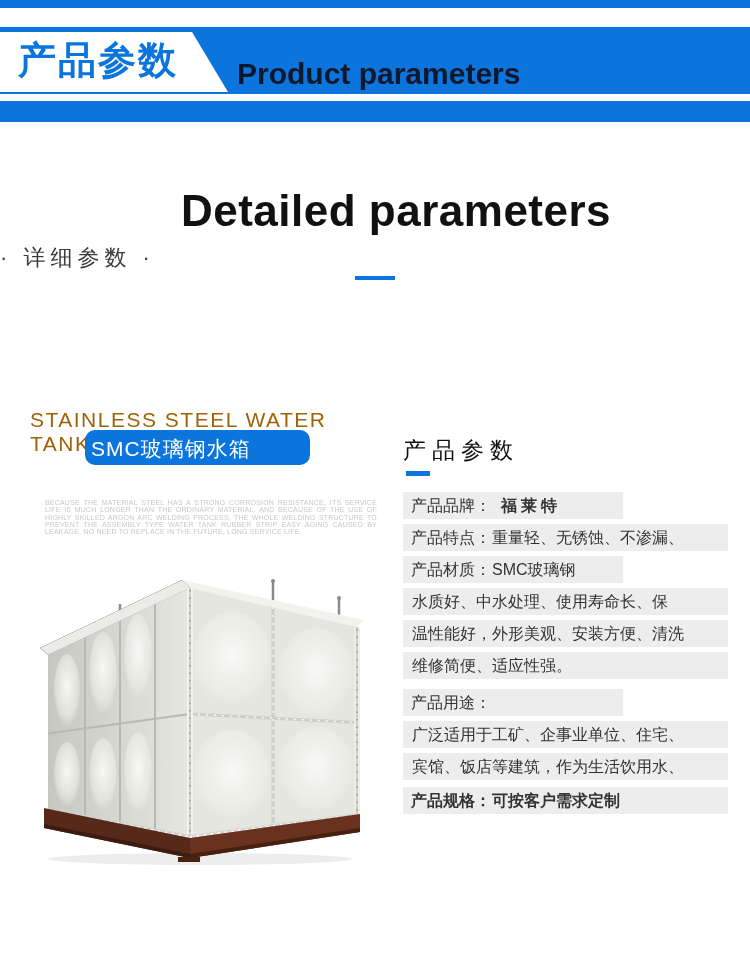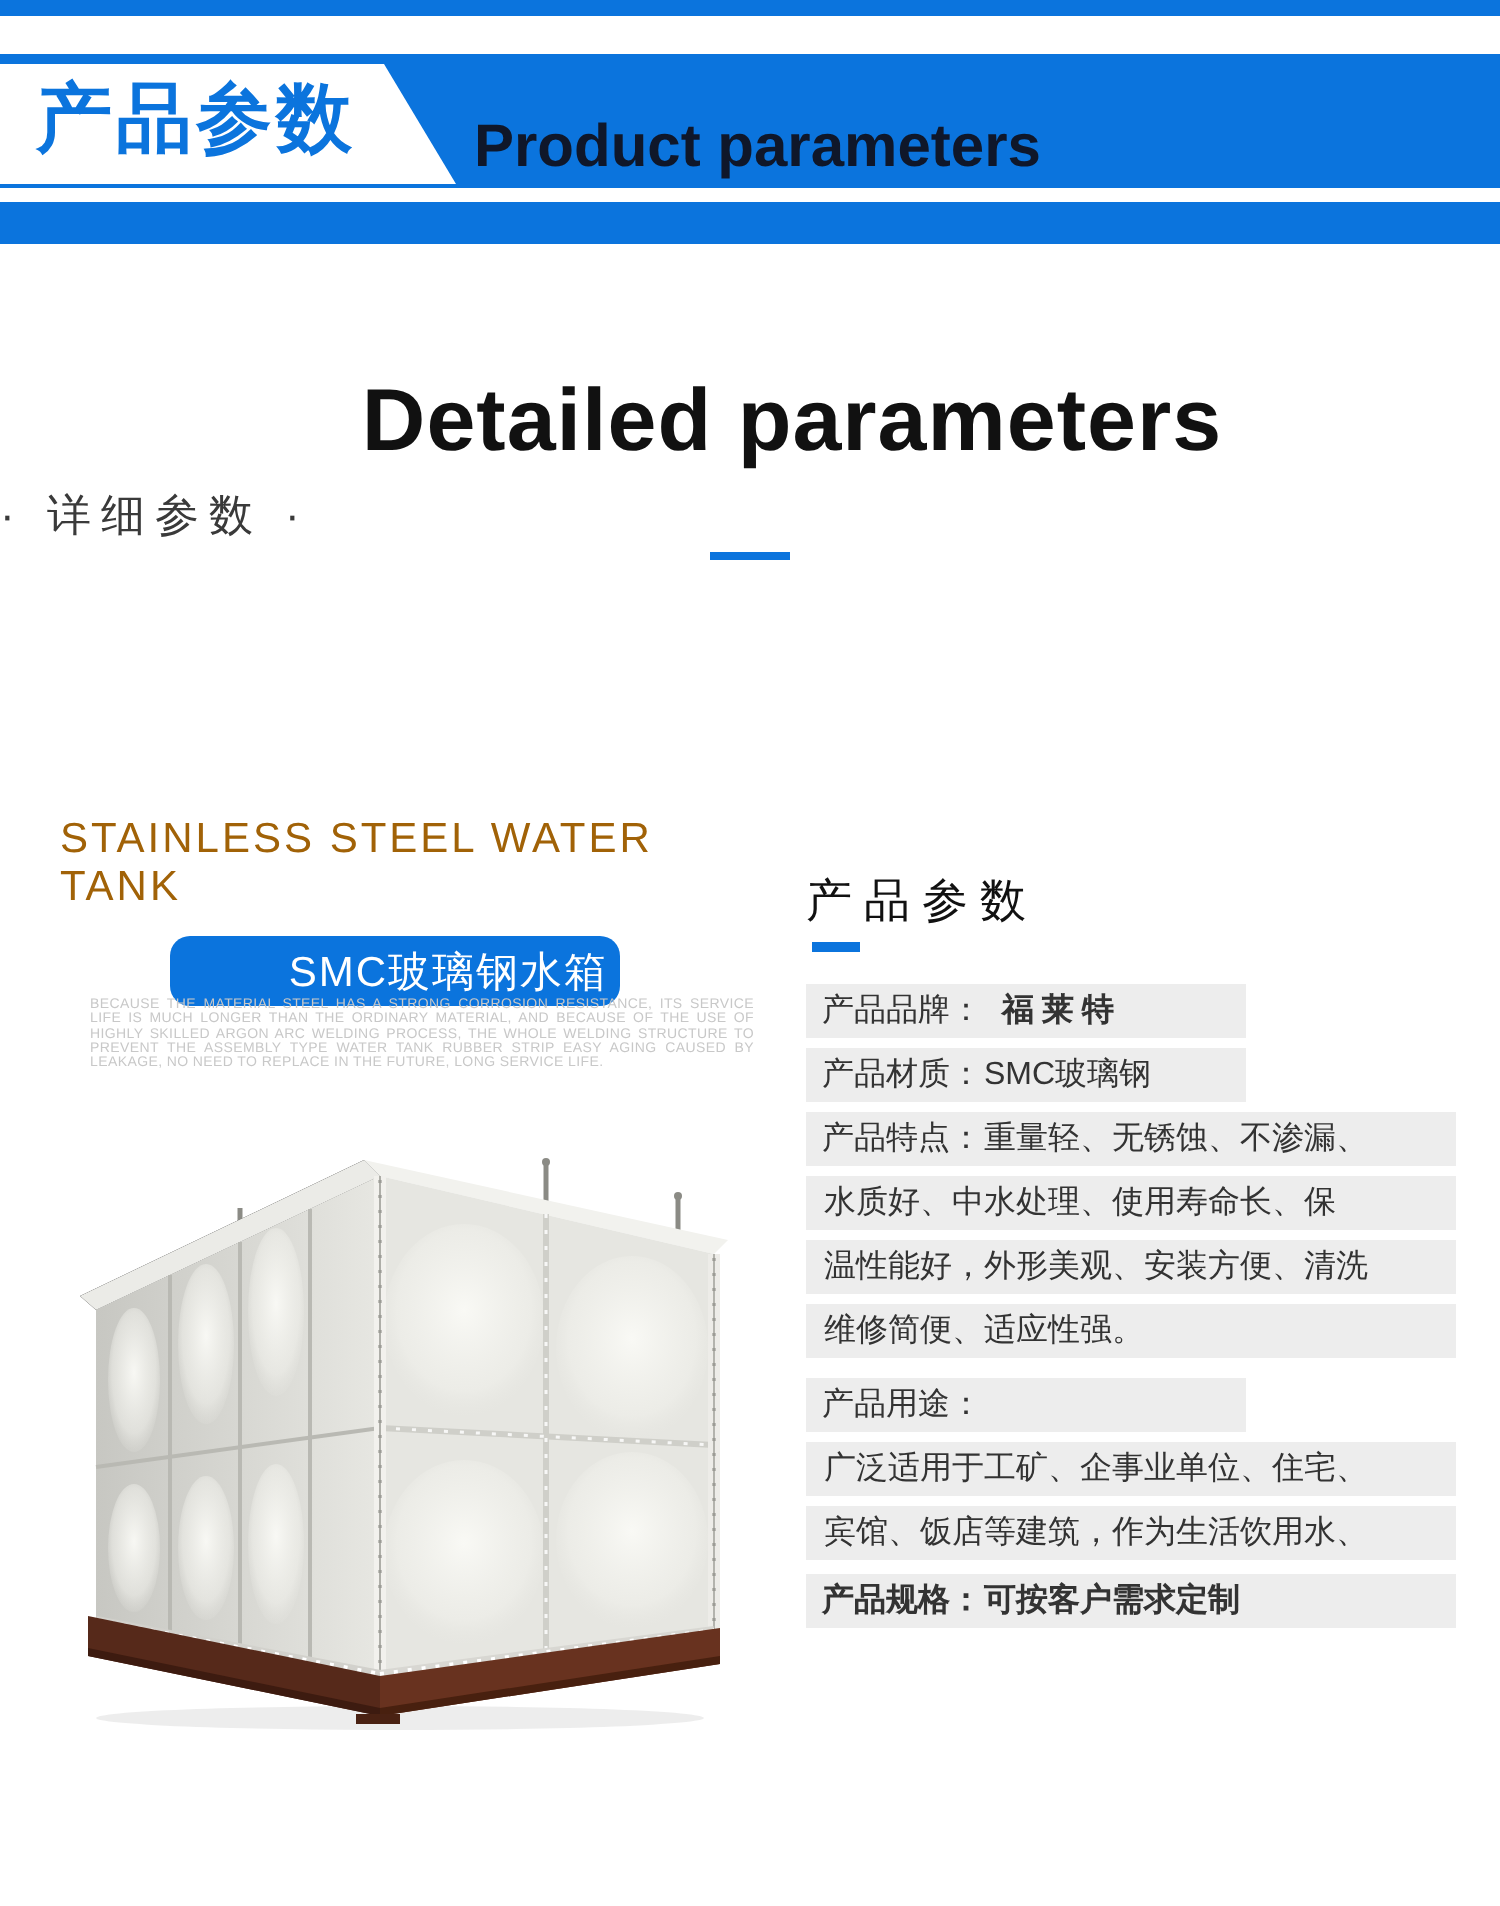--- a/index.html
+++ b/index.html
@@ -19,22 +19,22 @@
   
   .detail-title{position:absolute;left:0;top:186px;width:700px;text-align:center;font-size:44px;
       font-weight:700;color:#111111;letter-spacing:0.5px;margin-left:46px;}
   .detail-sub{position:absolute;left:0;top:243px;width:750px;text-align:left;font-size:22px;
       color:#3a3a3a;letter-spacing:5px;}
   .detail-line{position:absolute;left:355px;top:276px;width:40px;height:4px;background:var(--accent);}
 
   
   .tank-heading{position:absolute;left:30px;top:408px;width:360px;text-align:left;font-size:21px;
       color:#a16207;letter-spacing:1.5px;font-weight:400;}
-  .tank-badge{position:absolute;left:85px;top:468px;width:225px;height:35px;background:var(--accent);
-      border-radius:10px;color:#ffffff;font-size:21px;line-height:35px;text-align:right;
+  .tank-badge{position:absolute;left:85px;top:430px;width:225px;height:35px;background:var(--accent);
+      border-radius:10px;color:#ffffff;font-size:21px;line-height:35px;text-align:left;
       letter-spacing:1px;border:none;cursor:pointer;}
   .tank-desc{position:absolute;left:45px;top:499px;width:332px;font-size:7px;line-height:7.3px;
       color:#c8c8c8;text-align:justify;letter-spacing:0.2px;}
   .tank-img{position:absolute;left:28px;top:558px;width:345px;height:310px;}
 
   
   .params{position:absolute;left:403px;top:437px;width:330px;}
   .params-heading{font-size:23px;color:#111111;letter-spacing:6px;font-weight:500;line-height:26px;}
   .params-dash{width:24px;height:5px;background:var(--accent);margin:8px 0 0 3px;}
   .params-rows{margin-top:16px;}
@@ -156,25 +156,25 @@
     <rect x="150" y="299" width="22" height="5" fill="#4a2213"></rect>
   </svg>
 
   <div class="params">
     <div class="params-heading">产品参数</div>
     <div class="params-dash"></div>
     <div class="params-rows">
       <div class="p-row short">
         <span class="lbl">产品品牌：</span><span class="val bold">福莱特</span>
       </div>
+      <div class="p-row">
+        <span class="lbl">产品特点：</span><span class="val">重量轻、无锈蚀、不渗漏、</span>
+      </div>
       <div class="p-row short">
         <span class="lbl">产品材质：</span><span class="val">SMC玻璃钢</span>
-      </div>
-      <div class="p-row">
-        <span class="lbl">产品特点：</span><span class="val">重量轻、无锈蚀、不渗漏、</span>
       </div>
       <div class="p-row">
         <span class="lbl"></span><span class="val">水质好、中水处理、使用寿命长、保</span>
       </div>
       <div class="p-row">
         <span class="lbl"></span><span class="val">温性能好，外形美观、安装方便、清洗</span>
       </div>
       <div class="p-row">
         <span class="lbl"></span><span class="val">维修简便、适应性强。</span>
       </div>

